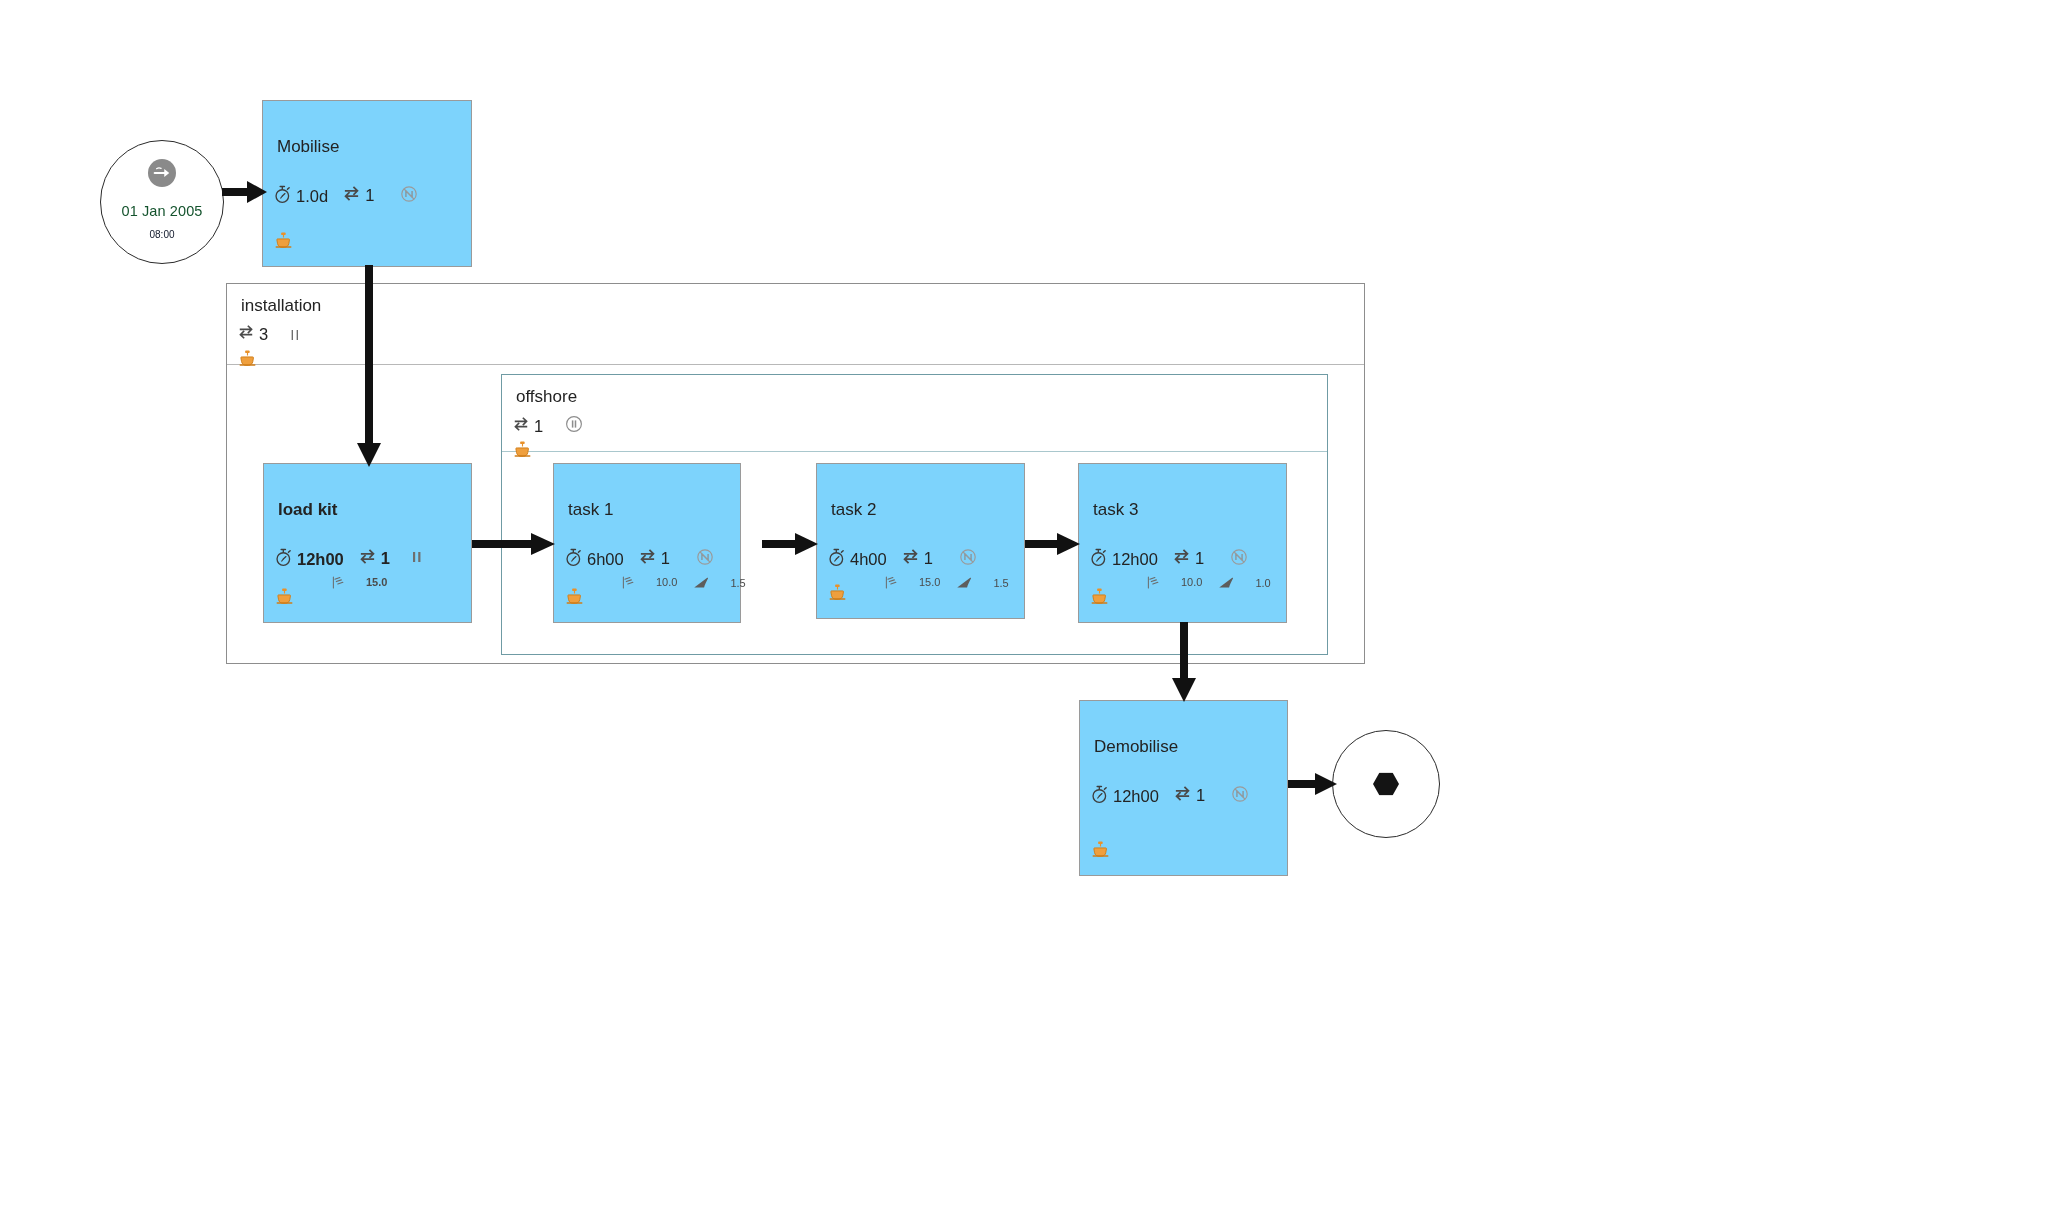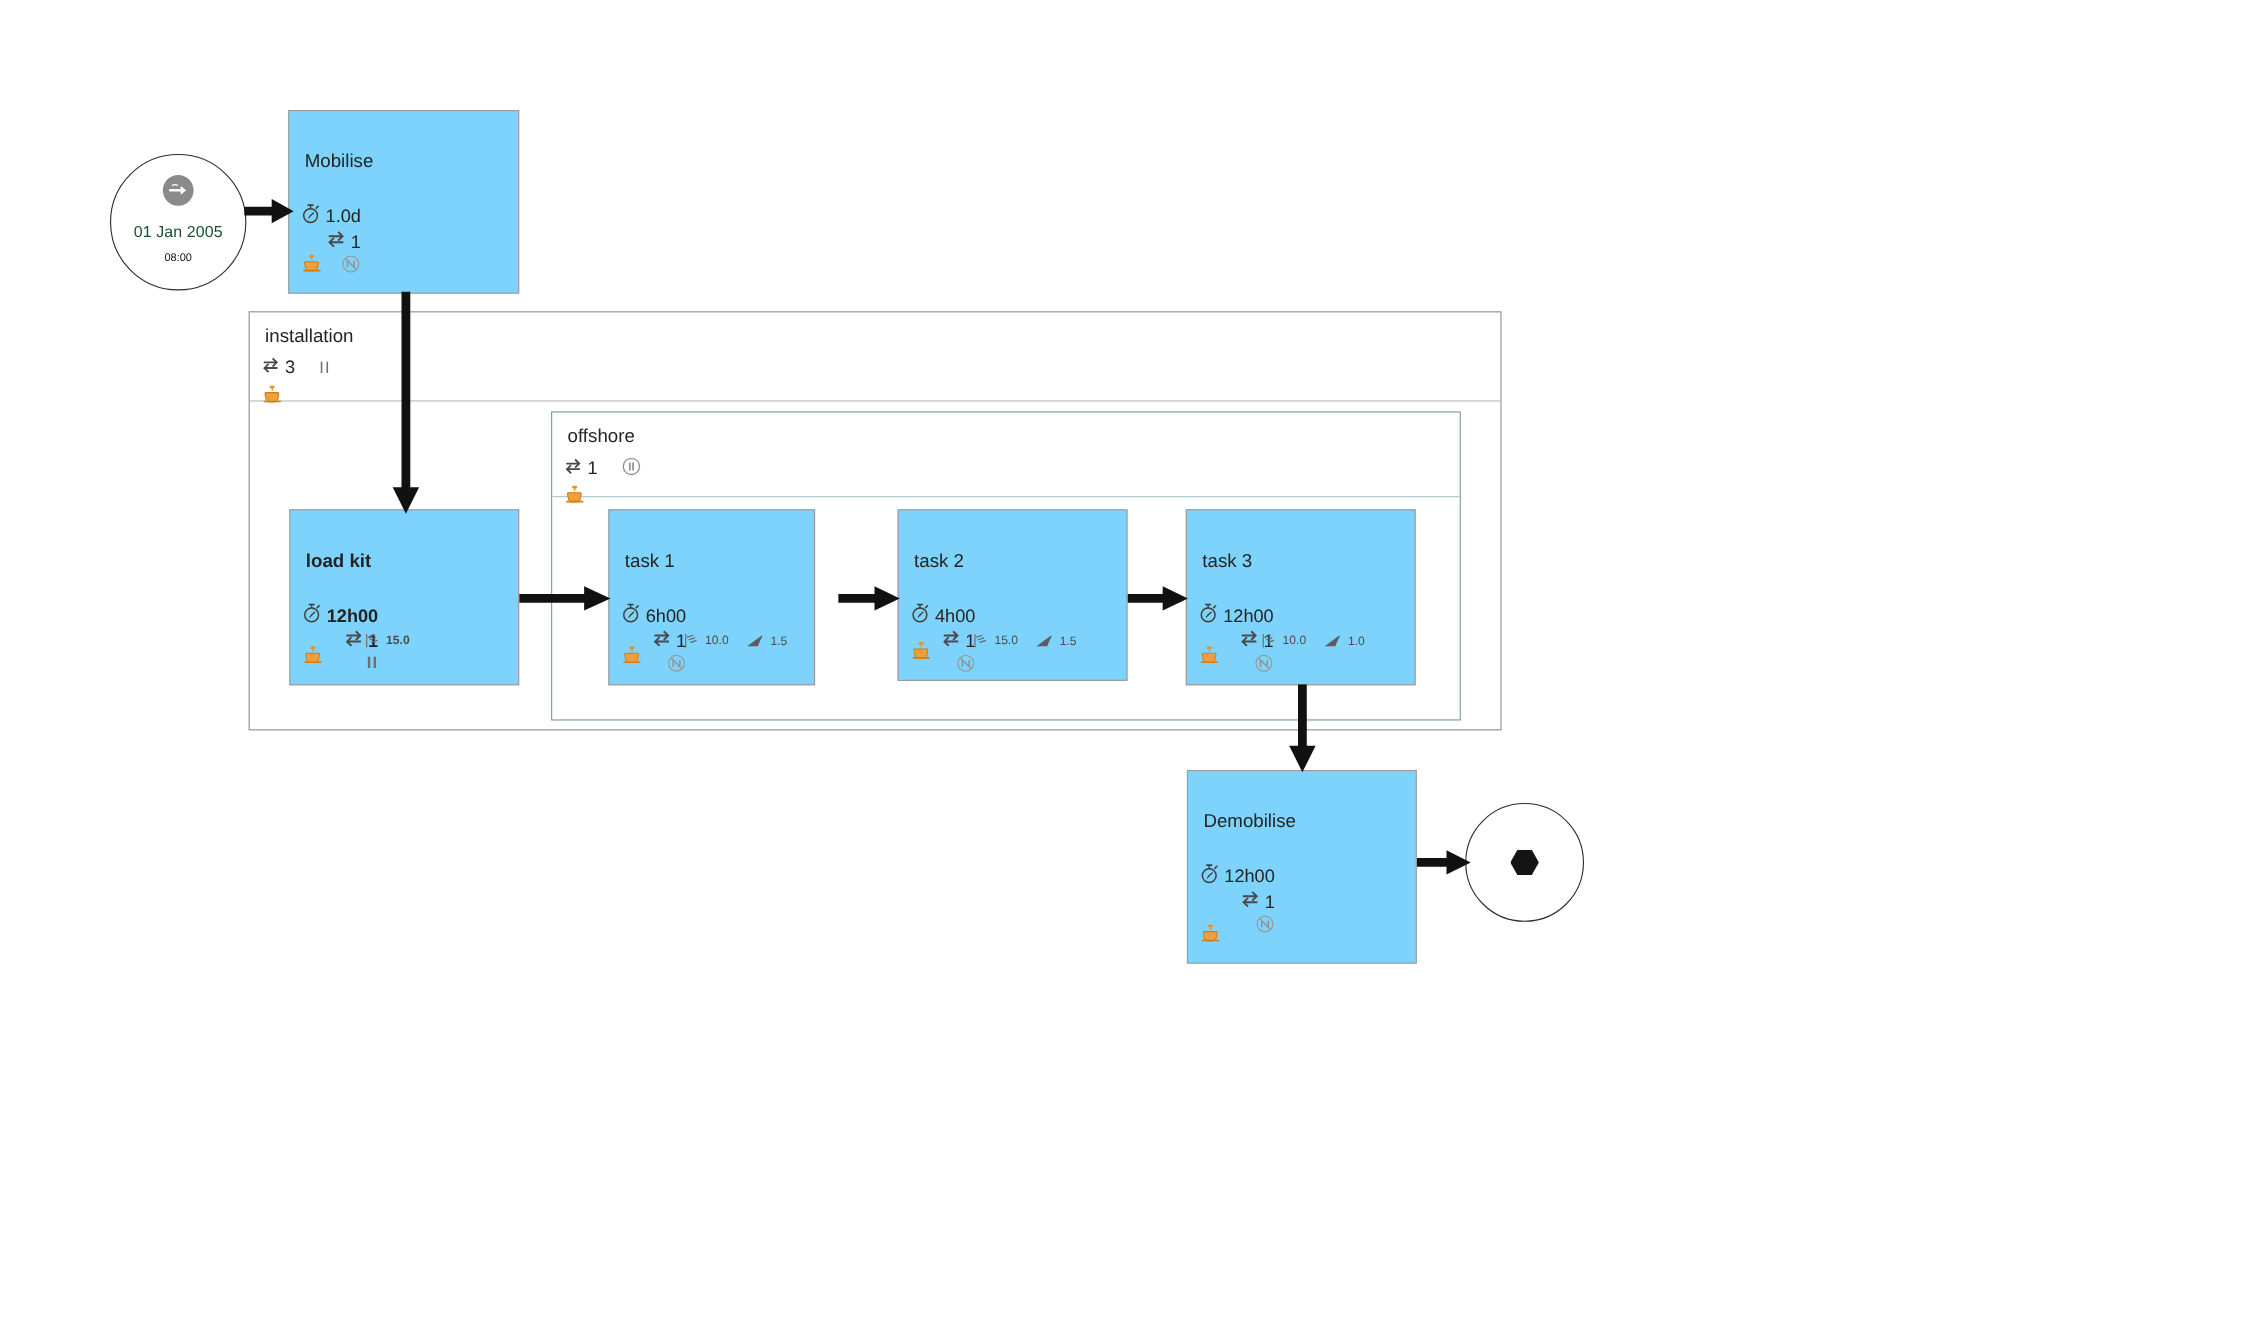--- a/index.html
+++ b/index.html
@@ -84,23 +84,22 @@
     top: 36px;
     font-size: 17px;
     color: #232323;
     white-space: nowrap;
   }
   .task-metrics {
     position: absolute;
     left: 10px;
     top: 84px;
     display: flex;
-    align-items: flex-end;
+    align-items: flex-start;
     white-space: nowrap;
-    flex-direction: column;
   }
   .metric {
     display: flex;
     align-items: center;
     gap: 4px;
     color: #2e2e2e;
     font-size: 16.5px;
   }
   .metric + .metric { margin-left: 14px; }
   .metric .val { color: #232323; }
@@ -110,21 +109,21 @@
     position: absolute;
     top: 112px;
     left: 68px;
     display: flex;
     align-items: center;
     white-space: nowrap;
   }
   .limit {
     display: flex;
     align-items: flex-start;
-    gap: 4px;
+    gap: 19px;
     font-size: 11px;
     color: #4b4b4b;
   }
   .limit + .limit { margin-left: 16px; }
 
   .vessel-badge {
     position: absolute;
     left: 12px;
     bottom: 12px;
   }

